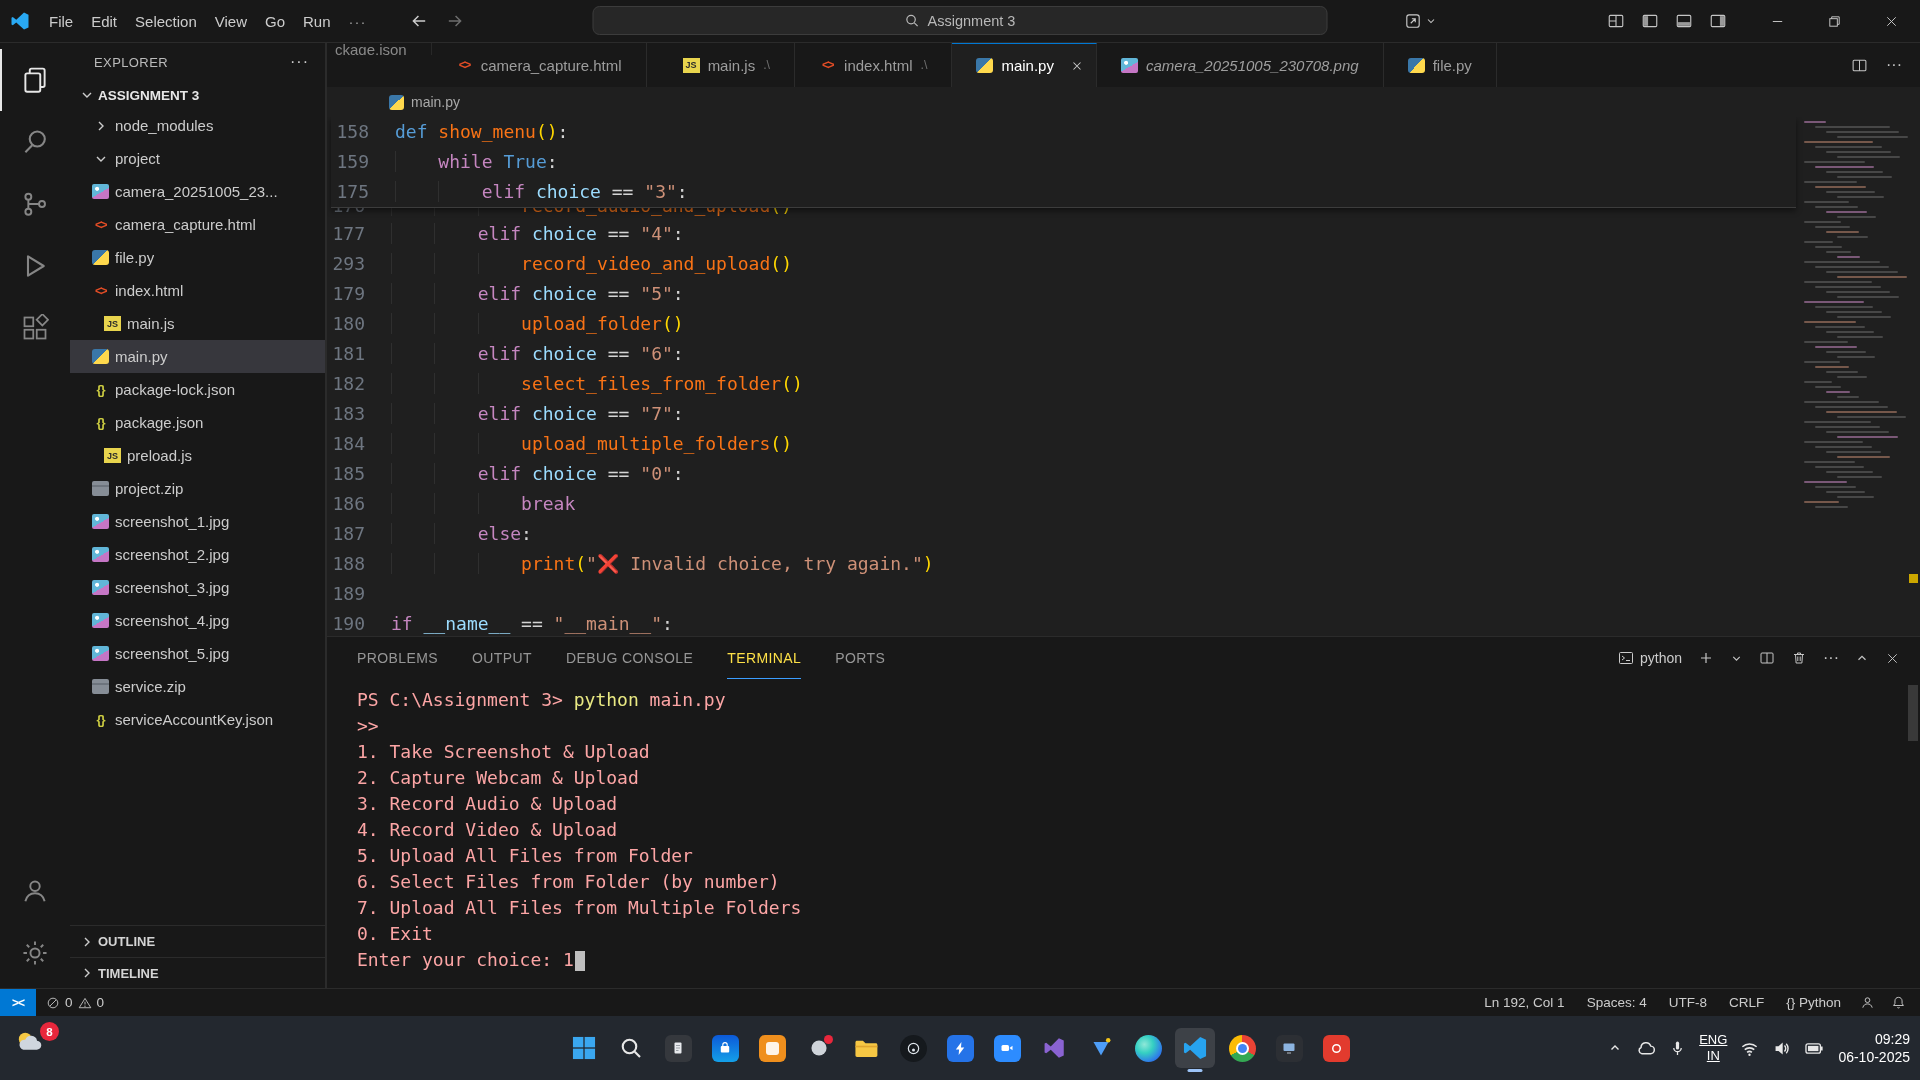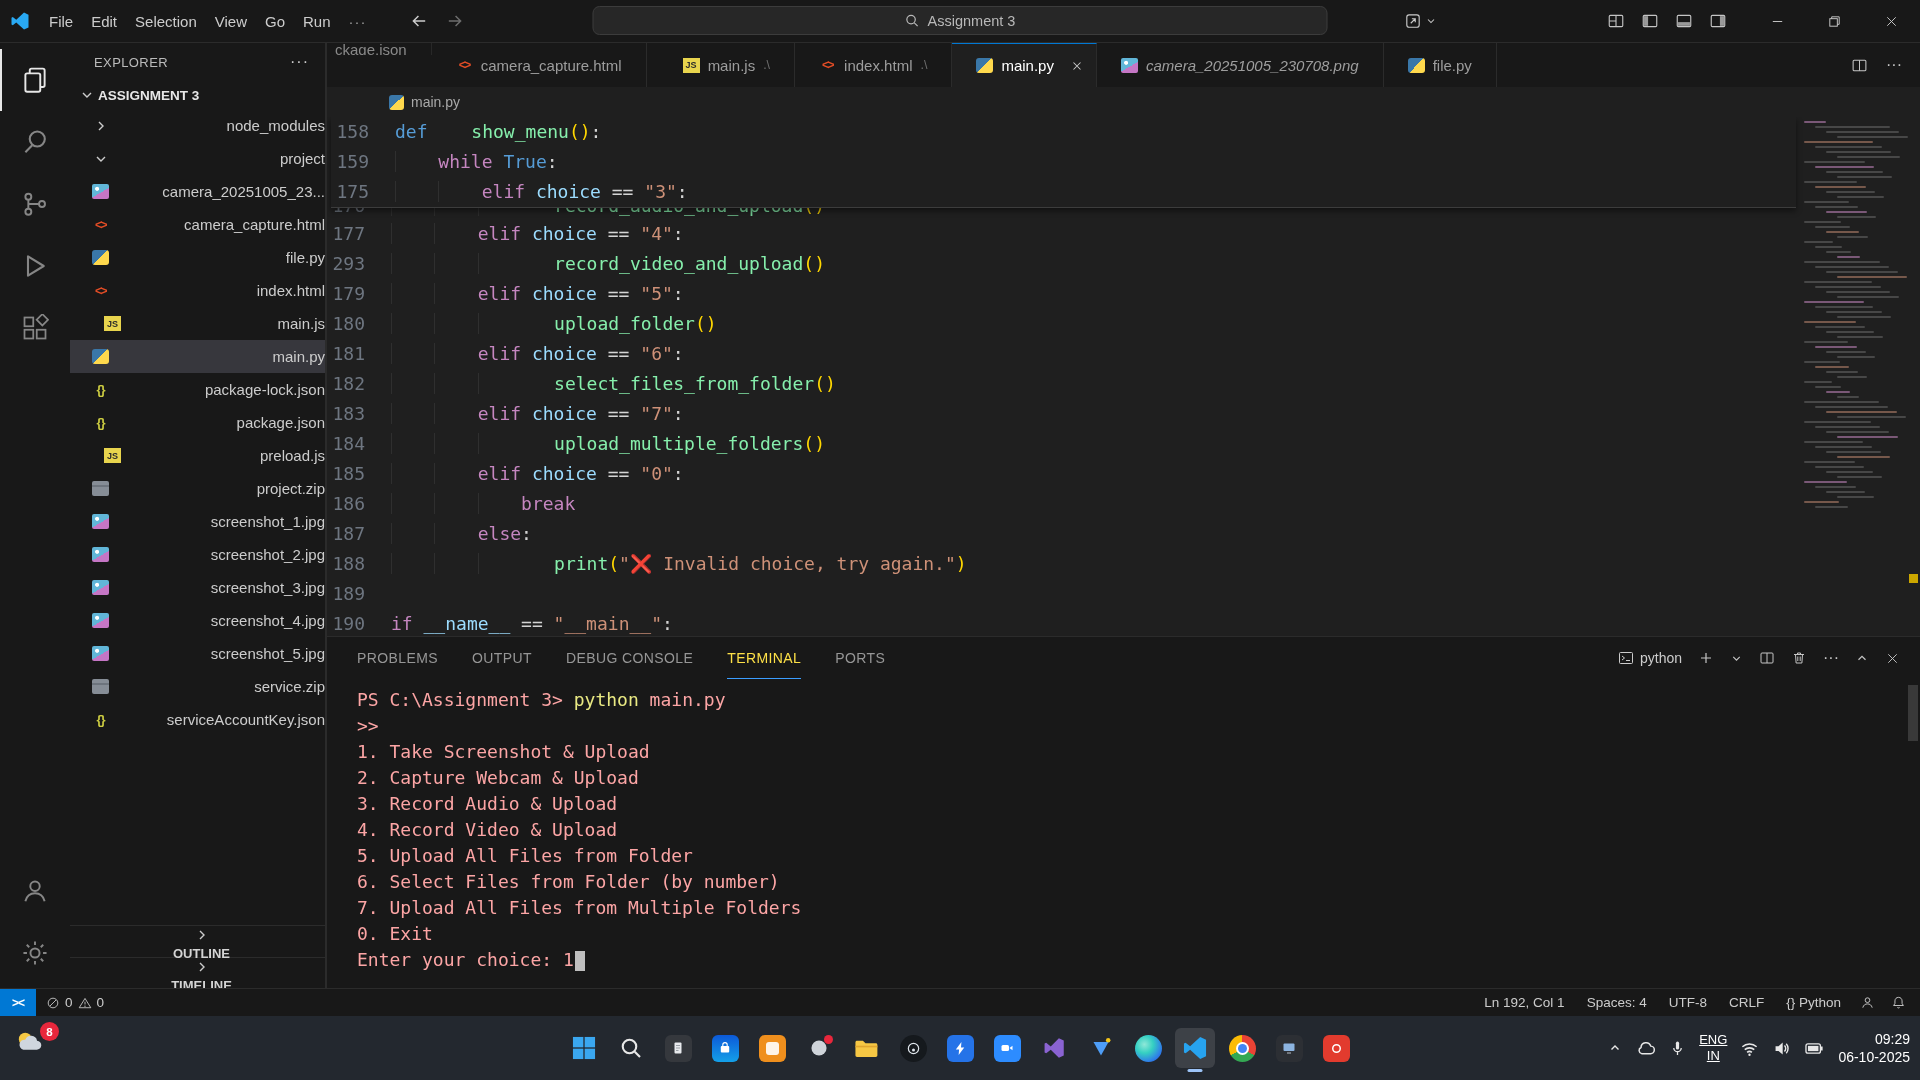--- a/index.html
+++ b/index.html
@@ -32,27 +32,27 @@
   .activitybar{flex:0 0 70px;background:#181818;display:flex;flex-direction:column;justify-content:space-between;padding:6px 0 4px 0;}
   .ab-item{height:62px;display:flex;align-items:center;justify-content:center;color:#868686;border-left:2px solid transparent;border-right:2px solid transparent;}
   .ab-item.active{color:#e7e7e7;border-left:2px solid #e7e7e7;}
 
   
   .sidebar{flex:0 0 256px;background:#181818;border-right:1px solid #2b2b2b;display:flex;flex-direction:column;min-height:0;}
   .sb-header{flex:0 0 38px;display:flex;align-items:center;justify-content:space-between;padding:0 16px 0 24px;color:#bbbbbb;font-size:13px;letter-spacing:.4px;}
   .sb-more{color:#cccccc;font-size:16px;letter-spacing:1px;}
   .sb-root{flex:0 0 28px;display:flex;align-items:center;gap:3px;font-weight:700;font-size:13.5px;color:#e7e7e7;padding-left:8px;}
   .sb-items{display:flex;flex-direction:column;}
-  .srow{height:33px;display:flex;align-items:center;gap:6px;padding-left:22px;font-size:15px;color:#cccccc;white-space:nowrap;overflow:hidden;justify-content:space-between;}
+  .srow{height:33px;display:flex;align-items:center;gap:6px;padding-left:22px;font-size:15px;color:#cccccc;white-space:nowrap;overflow:hidden;}
   .srow.selected{background:#37373d;}
   .slot{width:17px;height:17px;flex:0 0 17px;display:inline-flex;align-items:center;justify-content:center;color:#cccccc;}
   .slabel{overflow:hidden;text-overflow:ellipsis;}
   .sb-flex{flex:1 1 auto;}
   .sb-bottom{border-top:1px solid #2b2b2b;}
-  .sb-section{height:31px;display:flex;align-items:center;gap:3px;padding-left:8px;font-weight:700;font-size:13px;color:#d4d4d4;border-top:1px solid #2b2b2b;flex-direction:column;}
+  .sb-section{height:31px;display:flex;align-items:center;gap:3px;padding-left:8px;font-weight:700;font-size:13px;color:#d4d4d4;border-top:1px solid #2b2b2b;}
   .sb-section:first-child{border-top:none;}
 
   
   .ficon{display:inline-flex;align-items:center;justify-content:center;font-weight:700;}
   .ficon.js{width:15px;height:15px;background:#e8d44d;color:#2b2b2b;font-size:9px;border-radius:0;margin-left:12px;}
   .ficon.json{color:#cbcb41;font-size:13px;letter-spacing:-1px;}
   .ficon.html{color:#e44d26;font-size:12px;letter-spacing:-1.5px;}
   .ficon.python{width:15px;height:15px;border-radius:3px;background:linear-gradient(135deg,#3a77a8 50%,#ffd94d 50%);}
   .ficon.image{width:15px;height:15px;border-radius:2px;background:radial-gradient(circle at 30% 32%,#ffffff 1.6px,rgba(255,255,255,0) 2.4px),linear-gradient(150deg,#61b6d8 55%,#c576c5 55%);}
   .ficon.zip{width:15px;height:15px;border-radius:2px;background:linear-gradient(#868d96 0 4px,#6d747d 4px 6px,#868d96 6px 100%);}
@@ -73,21 +73,21 @@
 
   
   .code-area{flex:1 1 auto;position:relative;min-height:0;background:#1f1f1f;overflow:hidden;}
   .code-scroll{position:absolute;top:0;left:0;right:124px;bottom:0;overflow:hidden;padding-top:90px;}
   .sticky{position:absolute;top:0;left:4px;right:124px;z-index:3;background:#1f1f1f;border-bottom:1px solid #3c3c3c;box-shadow:0 3px 6px rgba(0,0,0,.45);}
   .crow{display:flex;height:30px;line-height:30px;font-size:18px;white-space:pre;}
   .lnum{flex:0 0 64px;text-align:right;padding-right:26px;color:#6e7681;font-family:"DejaVu Sans Mono","Liberation Mono",monospace;}
   .ctext{font-family:"DejaVu Sans Mono","Liberation Mono",monospace;color:#cccccc;}
   .clipped{height:12px;overflow:hidden;opacity:.85;}
   .clipped .crow{margin-top:-16px;}
-  .tok-w{color:#d4d4d4;} .tok-k{color:#c586c0;} .tok-kb{color:#569cd6;} .tok-f{color:#86efac;margin-left:33px;}
+  .tok-w{color:#d4d4d4;} .tok-k{color:#c586c0;} .tok-kb{color:#569cd6;} .tok-f{color:#f97316;}
   .tok-v{color:#9cdcfe;} .tok-o{color:#d4d4d4;} .tok-s{color:#ce9178;} .tok-b{color:#ffd700;} .tok-e{color:#f14c4c;}
   .ind{background-image:repeating-linear-gradient(90deg,#2f2f2f 0 1px,rgba(0,0,0,0) 1px 43.3px);}
 
   .minimap{position:absolute;top:4px;right:14px;width:106px;bottom:0;}
   .mm-bar{height:2px;margin-bottom:3px;border-radius:1px;}
   .overview-ruler{position:absolute;top:0;right:0;width:14px;bottom:0;}
   .ov-marker{position:absolute;top:88%;right:2px;width:9px;height:9px;background:#cca700;}
 
   
   .panel{flex:0 0 352px;background:#181818;border-top:1px solid #2b2b2b;display:flex;flex-direction:column;position:relative;}

